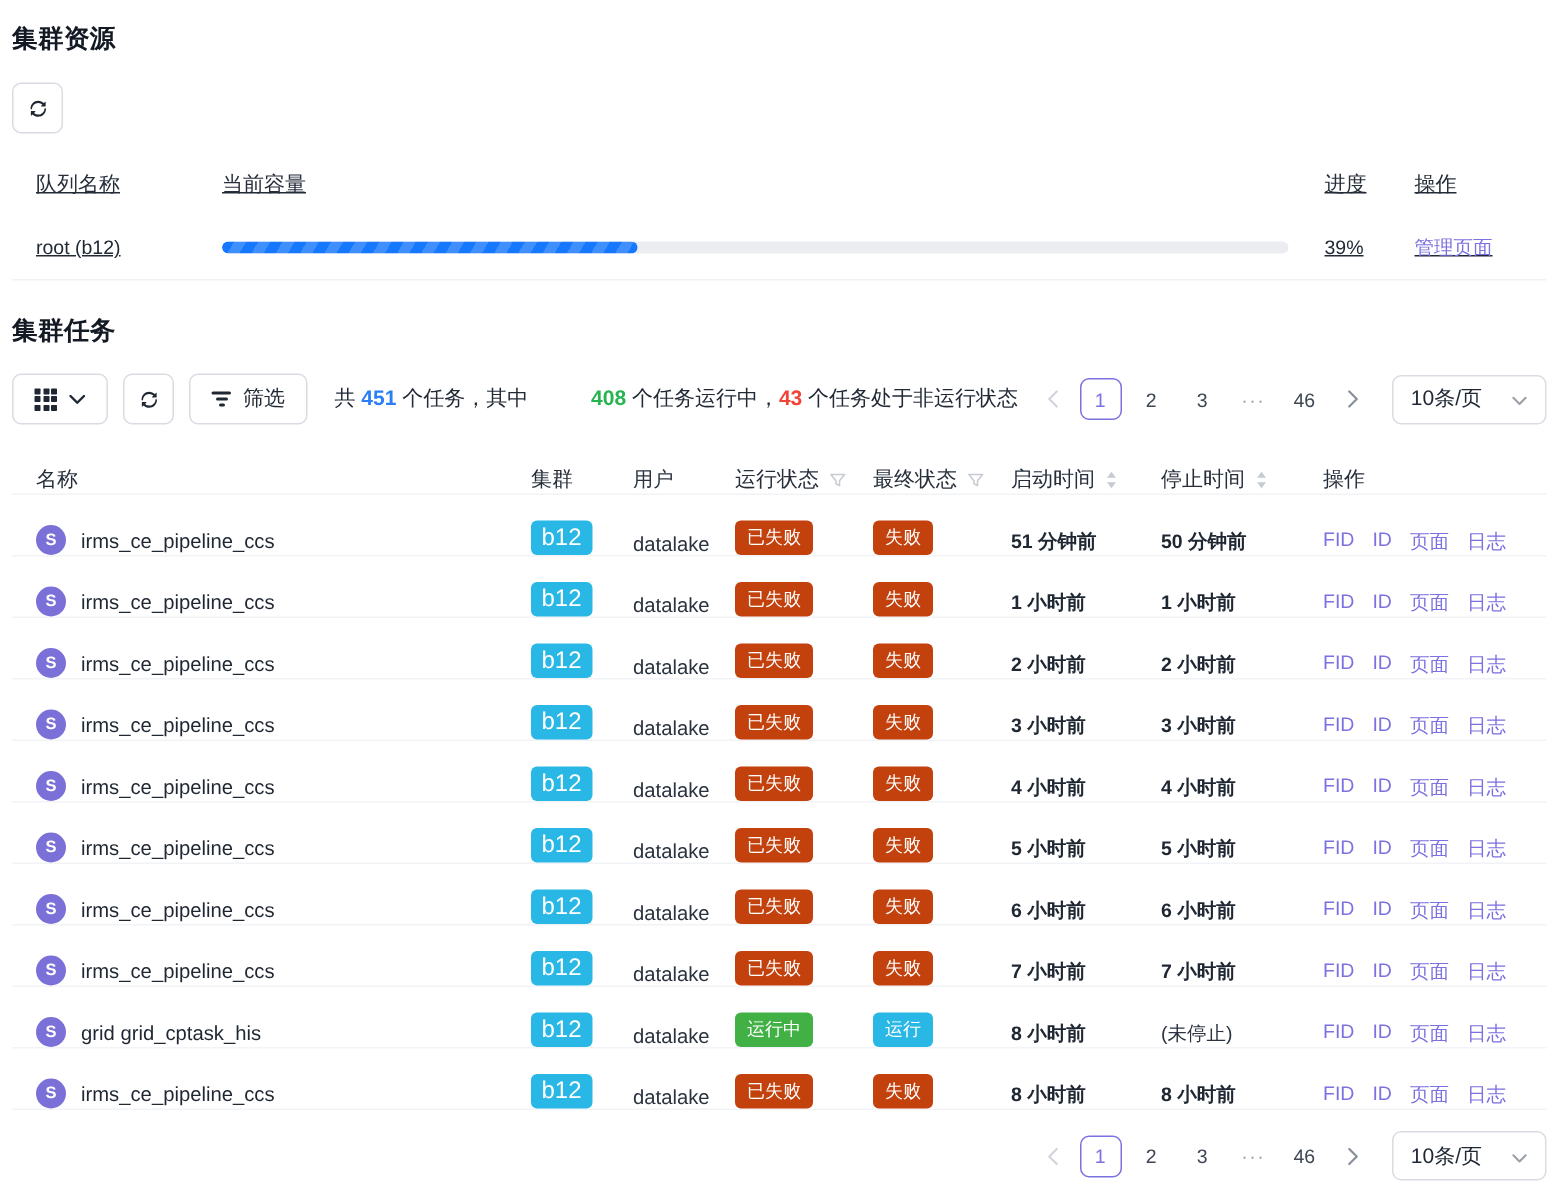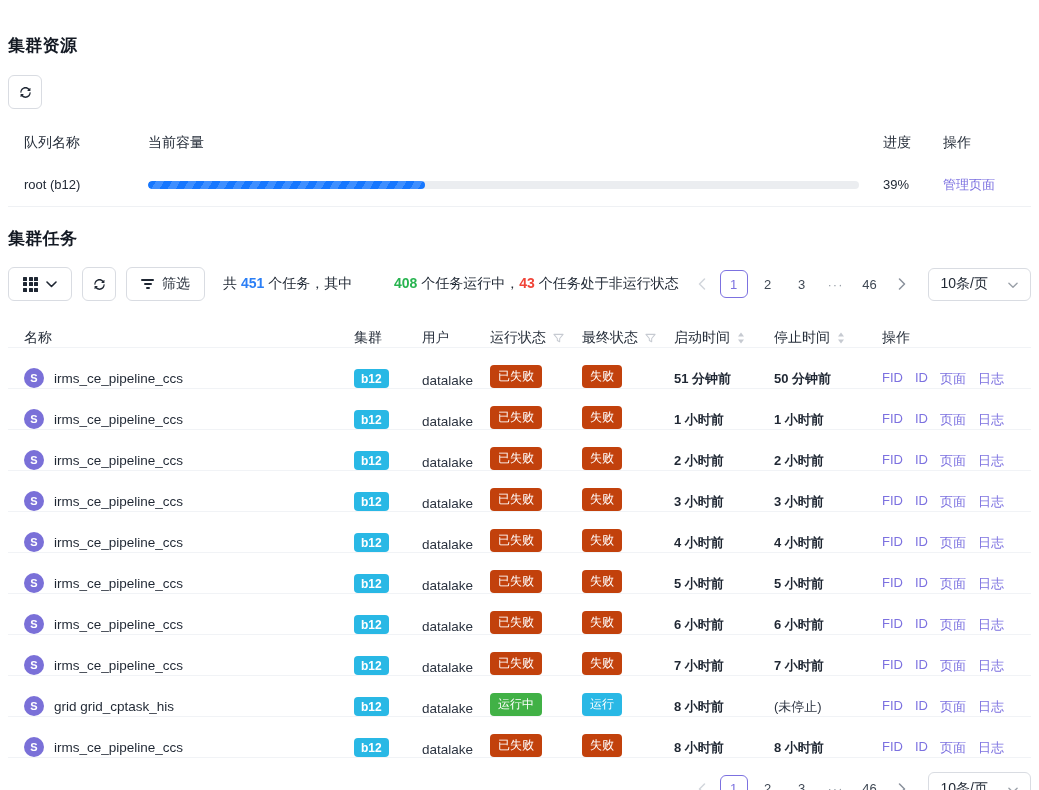--- a/index.html
+++ b/index.html
@@ -1,31 +1,31 @@
 <!DOCTYPE html>
 <html><head>
 <meta charset="utf-8">
 <style>
   * { margin:0; padding:0; box-sizing:border-box; }
   html,body { width:1039px; height:790px; background:#fff; overflow:hidden; }
   body { font-family:"Liberation Sans","DejaVu Sans",sans-serif; color:#222a36; font-size:14px; }
   .page { width:1039px; padding:14px 8px 0 8px; }
 
-  h2.section-title { font-size:17px; font-weight:700; color:#141a24; letter-spacing:.3px;margin-top:20px; }
+  h2.section-title { font-size:17px; font-weight:700; color:#141a24; letter-spacing:.3px; }
 
   
   .btn { display:inline-flex; align-items:center; justify-content:center; gap:8px;
          background:#fff; border:1px solid #d9dce2; border-radius:6px; cursor:pointer;
          color:#1f2733; font-size:14px; }
   .btn-sq { width:34px; height:34px; }
   .icon-svg { display:inline-flex; }
 
   
   .res-refresh { margin:18px 0 14px 0; }
-  .res-table { width:1023px; }
+  .res-table { width:1023px;text-decoration:underline; }
   .res-header, .res-row { display:flex; align-items:center; }
   .res-header { height:40px; color:#262e3a; font-weight:500; }
   .res-row { height:44px; border-bottom:1px solid #eff1f4; font-size:13px; }
   .col-queue { width:140px; padding-left:16px; }
   .col-capacity { flex:1; padding-right:24px; }
   .col-progress { width:48px; }
   .col-action { width:100px; padding-left:12px; }
   .progress-track { width:100%; height:8px; background:#ebedf0; border-radius:4px; overflow:hidden; }
   .progress-fill { height:8px; border-radius:4px;
       background:repeating-linear-gradient(120deg,#1677ff 0 7px,#3f8fff 7px 14px); }
@@ -70,21 +70,21 @@
   .c-run { width:92px; }
   .c-final { width:92px; }
   .c-start { width:100px; }
   .c-stop { width:100px; }
   .c-action { flex:1; display:flex; gap:12px; padding-left:8px; }
   .head-cell { display:flex; align-items:center; gap:7px; }
 
   .avatar { width:20px; height:20px; border-radius:50%; background:#7a70d8; color:#fff;
             display:inline-flex; align-items:center; justify-content:center; font-size:11px; font-weight:600; flex:0 0 20px; }
   .task-name { font-size:13.5px; color:#1f2733; }
-  .badge-cluster { display:inline-block; background:#29b8e5; color:#fff; font-weight:700; font-size:12px;
+  .badge-cluster { display:inline-block; background:#29b8e5; color:#fff; font-weight:400; font-size:16px;
                    padding:2.5px 7px; border-radius:4px; }
   .tag { display:inline-block; color:#fff; font-size:12px; padding:3px 8px; border-radius:4px; }
   .tag-red { background:#c2410c; }
   .tag-green { background:#41b146; }
   .tag-cyan { background:#29b8e5; }
   .time { font-weight:700; font-size:13px; color:#1f2733; }
   .time.muted { font-weight:400; color:#2b3340; }
 
   .funnel-icon svg { display:block; }
   .sorter-icon { display:flex; flex-direction:column; gap:1px; }

